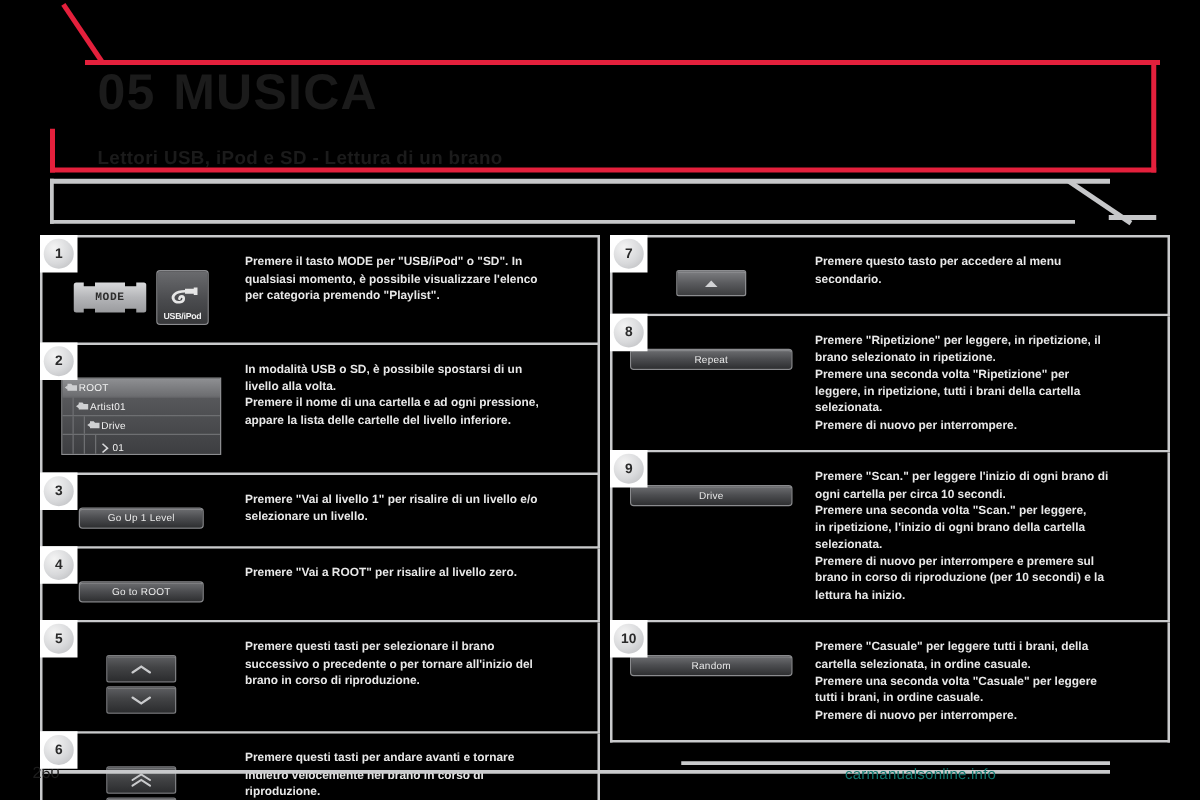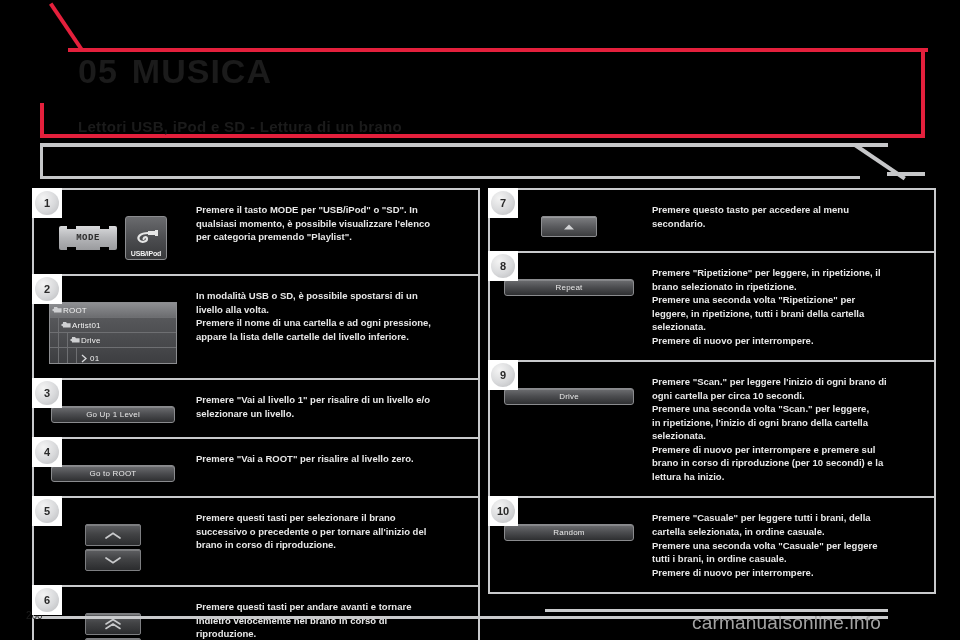--- a/index.html
+++ b/index.html
@@ -69,21 +69,21 @@
   }
   .grey-sub-bottom {
     left: 40px; top: 176px; width: 820px; height: 3px;
     background: #c6c7c9;
   }
 
   
   .chapter {
     position: absolute;
     left: 78px; top: 52px;
-    font-size: 34px;
+    font-size: 40px;
     font-weight: bold;
     color: #1b1b1b;
     letter-spacing: 1px;
     white-space: nowrap;
   }
   .chapter .num { margin-right: 14px; }
 
   .subtitle {
     position: absolute;
     left: 78px; top: 118px;
@@ -210,21 +210,21 @@
   }
   .tree-row:last-child { border-bottom: none; align-items: flex-end; }
   .tree-row.hl { background: linear-gradient(180deg,#8e8f92 0%, #6c6d70 100%); }
   .tree-indent { height: 100%; width: 9px; border-right: 1px solid #6e6f72; flex: 0 0 9px; }
   .tree-ico { width: 13px; flex: 0 0 13px; display:flex; align-items:center; justify-content:center; }
   .tree-ico svg { display: block; }
   .tree-lbl { font-size: 8px; color: #f2f2f2; font-weight: normal; letter-spacing: .2px; }
 
   
   .cmd-btn {
-    width: 124px; height: 17px;
+    width: 100px; height: 17px;
     background: linear-gradient(180deg,#6d6e71 0%, #4c4d50 48%, #2e2f31 100%);
     border: 1px solid #8a8b8e;
     border-radius: 3px;
     color: #e9e9e9;
     font-size: 8px;
     display: flex; align-items: center; justify-content: center;
     letter-spacing: .2px;
     box-shadow: inset 0 1px 0 rgba(255,255,255,.18);
   }
   .cmd-btn.wide { width: 130px; }
@@ -259,31 +259,30 @@
   }
   .foot-rule2 {
     position: absolute;
     left: 545px; top: 609px; width: 343px; height: 3px;
     background: #c9cacc;
   }
   .page-no {
     position: absolute;
     left: 26px; top: 610px;
     color: #1d1d1d;
-    font-size: 10px;
+    font-size: 13px;
     font-weight: normal;
   }
   .watermark {
     position: absolute;
     left: 676px; top: 612px;
-    color: #a3a3a3;
-    font-size: 19px;
+    color: #0f766e;
+    font-size: 12px;
     letter-spacing: .2px;
     white-space: nowrap;
-    margin-left: 16px;
   }
 </style>
 </head>
 <body>
 
 <div class="deco red-diag"></div>
 <div class="deco red-top"></div>
 <div class="deco red-right-v"></div>
 <div class="deco red-left-v"></div>
 <div class="deco red-bottom"></div>

